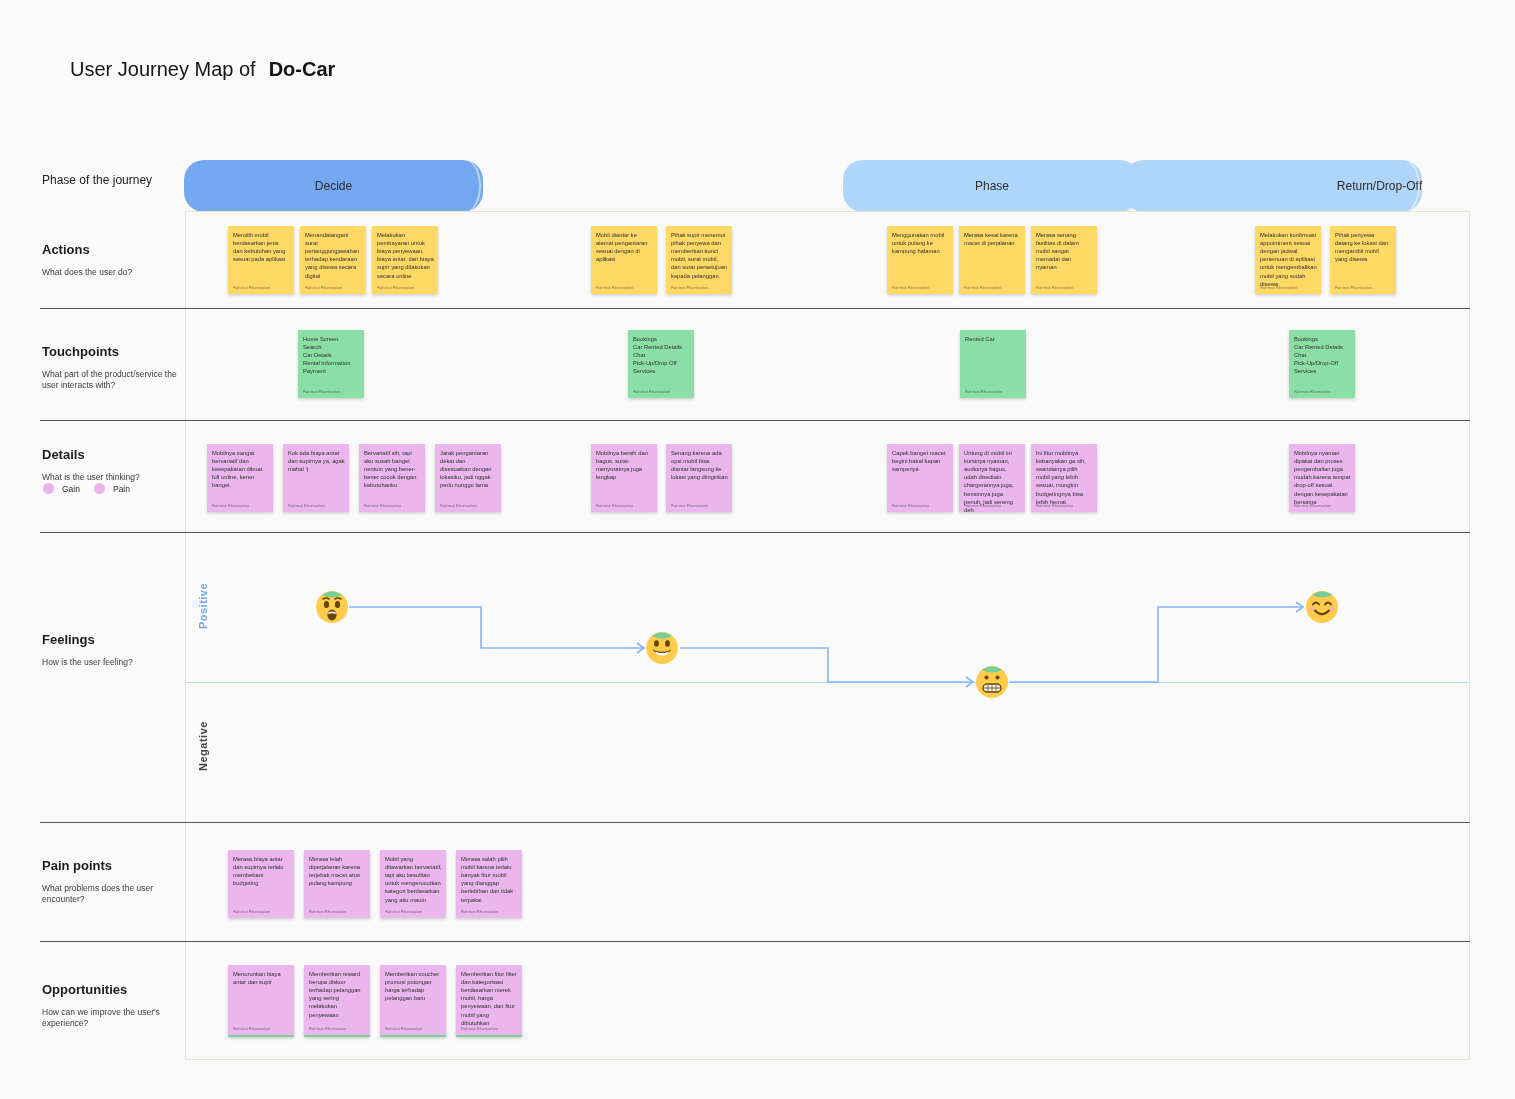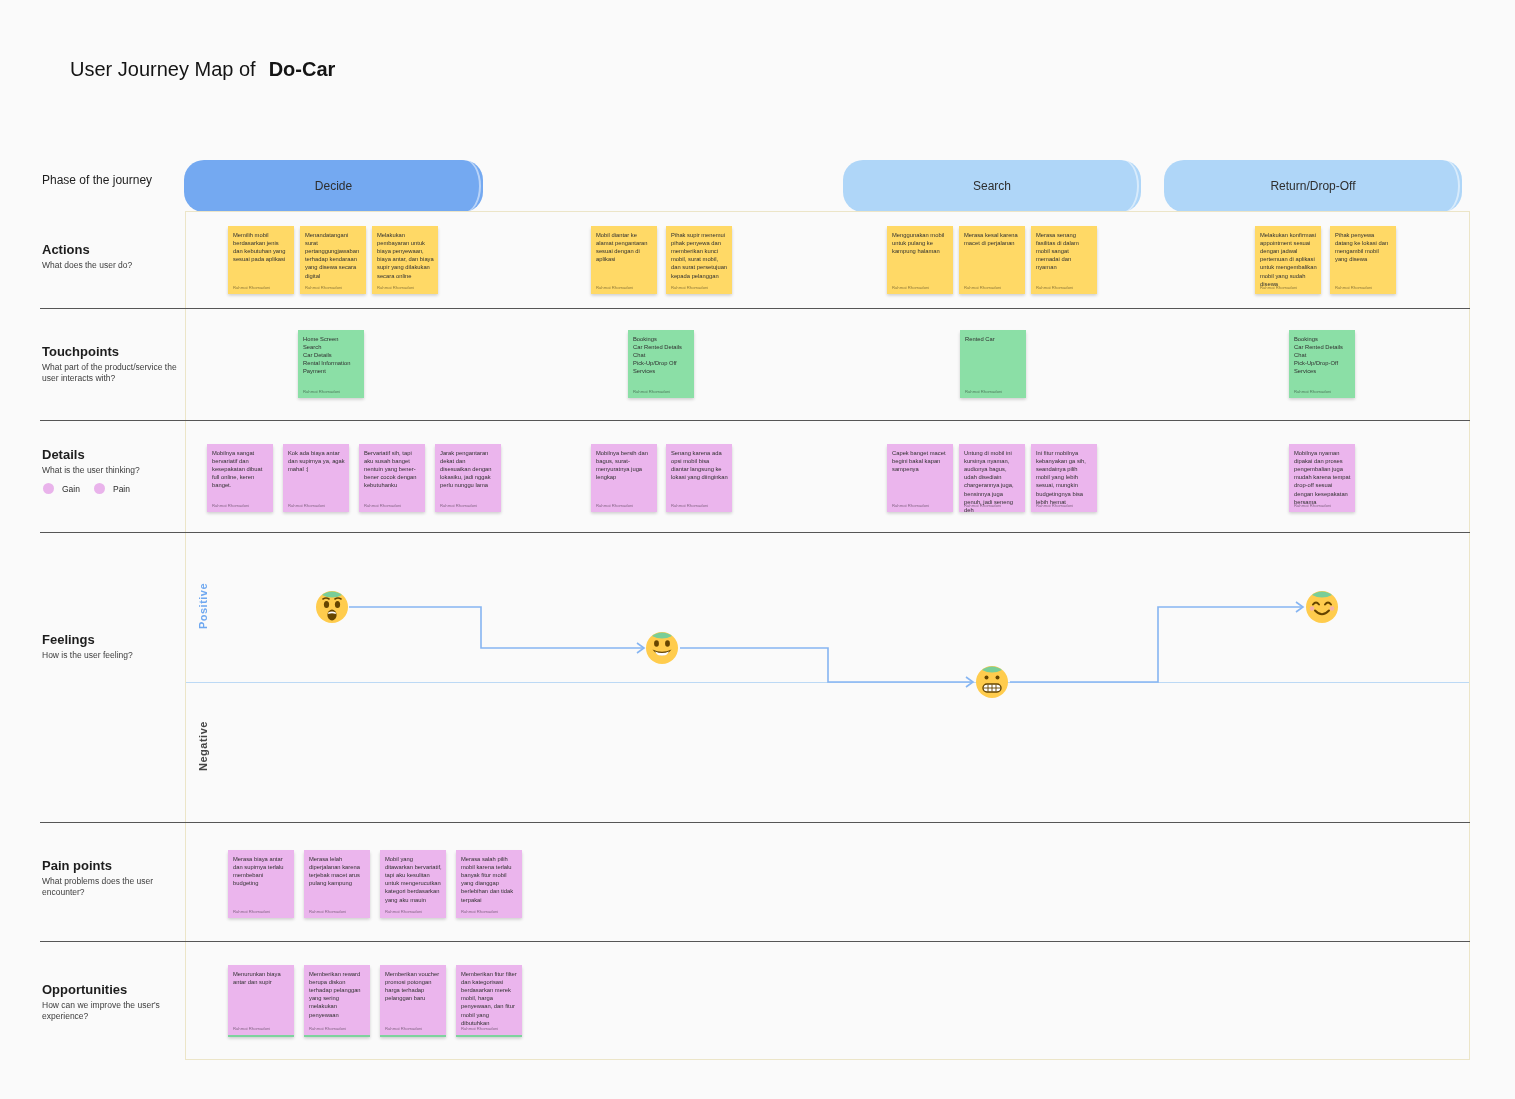--- a/index.html
+++ b/index.html
@@ -3,21 +3,21 @@
 <meta charset="utf-8">
 <style>
   html,body{margin:0;padding:0;background:#fafafa;font-family:"Liberation Sans",sans-serif;}
   .canvas{position:relative;width:1515px;height:1099px;background:#fafafa;overflow:hidden;}
 
   .title{position:absolute;left:70px;top:58px;font-size:20px;color:#141414;display:flex;gap:13px;}
   .title .bold{font-weight:700;}
 
   .row-head{position:absolute;left:42px;width:152px;color:#1d1d1d;}
   .row-head h2{margin:0;font-size:13px;font-weight:700;color:#1d1d1d;}
-  .row-head p{margin:3px 0 0 0;font-size:8.5px;line-height:1.35;color:#3d3d3d;}
+  .row-head p{margin:10px 0 0 0;font-size:8.5px;line-height:1.35;color:#3d3d3d;}
   .phase-row-label{position:absolute;left:42px;top:173px;font-size:12px;font-weight:400;color:#1d1d1d;}
 
   .pill{position:absolute;top:160px;height:52px;border-radius:20px;display:flex;align-items:center;justify-content:center;font-size:12px;color:#2e2e2e;}
   .pill::after{content:"";position:absolute;right:2px;top:0;width:30px;height:100%;border-radius:50%;box-shadow:inset -2px 0 0 rgba(255,255,255,.5);}
   .pill-strong{background:#74a9f1;}
   .pill-light{background:#afd6f8;}
 
   .board{position:absolute;left:185px;top:211px;width:1285px;height:849px;border:1px solid #ece5c8;box-sizing:border-box;}
   .hline{position:absolute;left:40px;width:1430px;height:1px;background:#565656;}
   .midline{position:absolute;left:186px;top:682px;width:1283px;height:1px;background:#bcd9f5;}
@@ -50,23 +50,23 @@
   <div class="title">
     <span>User Journey Map of</span>
     <span class="bold">Do-Car</span>
   </div>
 
   <div class="phase-row-label">Phase of the journey</div>
   <div class="pill pill-strong" style="left:184px;width:299px;">
       <span>Decide</span>
     </div>
   <div class="pill pill-light" style="left:843px;width:298px;">
-      <span>Search</span>
-    </div>
-  <div class="pill pill-light" style="left:1164px;width:298px;">
+      <span>Phase</span>
+    </div>
+  <div class="pill pill-light" style="left:1124px;width:298px;justify-content:flex-end;">
       <span>Return/Drop-Off</span>
     </div>
 
   <div class="board"></div>
   <div class="hline" style="top:308px;"></div>
   <div class="hline" style="top:420px;"></div>
   <div class="hline" style="top:532px;"></div>
   <div class="hline" style="top:822px;"></div>
   <div class="hline" style="top:941px;"></div>
   <div class="midline"></div>

